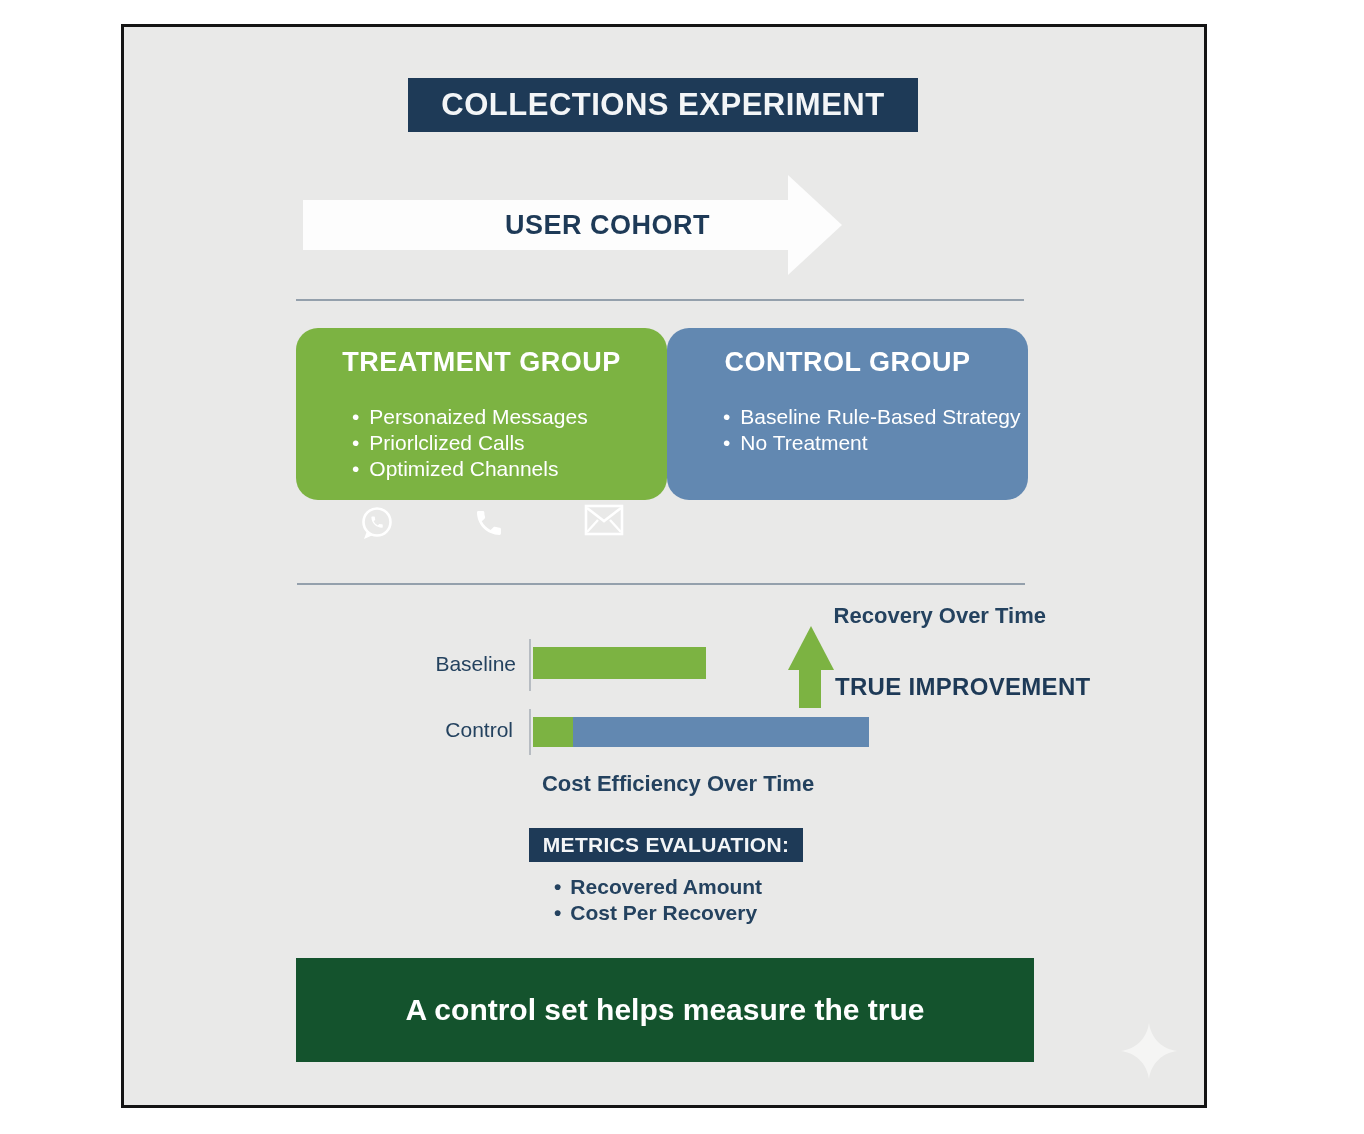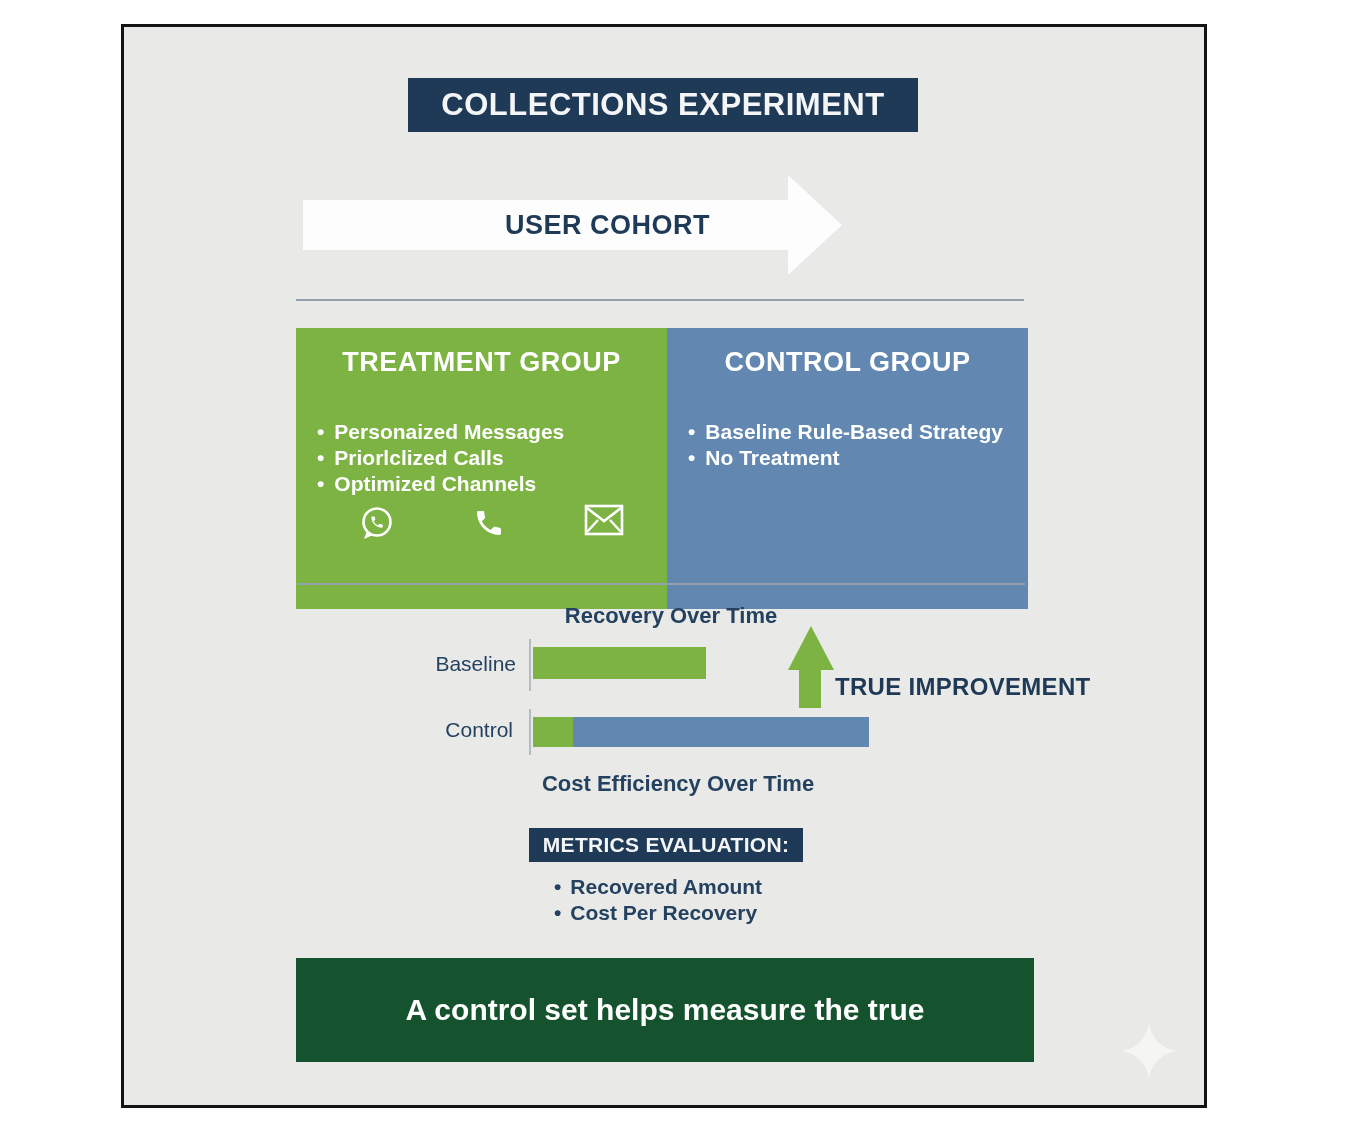--- a/index.html
+++ b/index.html
@@ -29,30 +29,30 @@
     border-top: 50px solid transparent; border-bottom: 50px solid transparent;
     border-left: 54px solid #fdfdfd;
   }
 
   .divider { width: 728px; height: 2px; background: #94a0ac; }
   .divider-1 { left: 172px; top: 272px; }
   .divider-2 { left: 173px; top: 556px; }
 
   
   .groups { left: 172px; top: 301px; width: 732px; height: 231px; display: flex; }
-  .group { position: relative; height: 281px; color: #ffffff; }
+  .group { position: relative; height: 172px; color: #ffffff; border-radius: 22px; }
   .group.treatment { width: 371px; background: #7cb342; }
   .group.control   { width: 361px; background: #6288b1; }
   .group-title { margin-top: 19px; text-align: center; font-size: 27px; font-weight: 700; letter-spacing: .5px; }
-  .group-bullets { list-style: none; margin-top: 41px; padding-left: 21px; font-size: 21px; line-height: 26px; font-weight: 700; }
+  .group-bullets { list-style: none; margin-top: 26px; padding-left: 56px; font-size: 21px; line-height: 26px; font-weight: 400; }
   .group-bullets li::before { content: "\2022"; margin-right: 10px; }
   .icons-row .icon { position: absolute; top: 176px; }
 
   
-  .chart-title { left: 172px; top: 576px; width: 750px; text-align: center; color: #24425f; font-size: 22px; font-weight: 600; }
+  .chart-title { left: 172px; top: 576px; width: 750px; text-align: right; color: #24425f; font-size: 22px; font-weight: 600; }
   .row-label { width: 130px; text-align: right; color: #24425f; font-size: 21px; font-weight: 500; }
   .tick { width: 2px; background: #b7bcc2; }
   .bar { display: flex; }
   .bar .seg { height: 100%; }
   .up-arrow-head {
     left: 664px; top: 599px; width: 0; height: 0;
     border-left: 23px solid transparent; border-right: 23px solid transparent;
     border-bottom: 44px solid #7cb342;
   }
   .up-arrow-shaft { left: 675px; top: 641px; width: 22px; height: 40px; background: #7cb342; }

